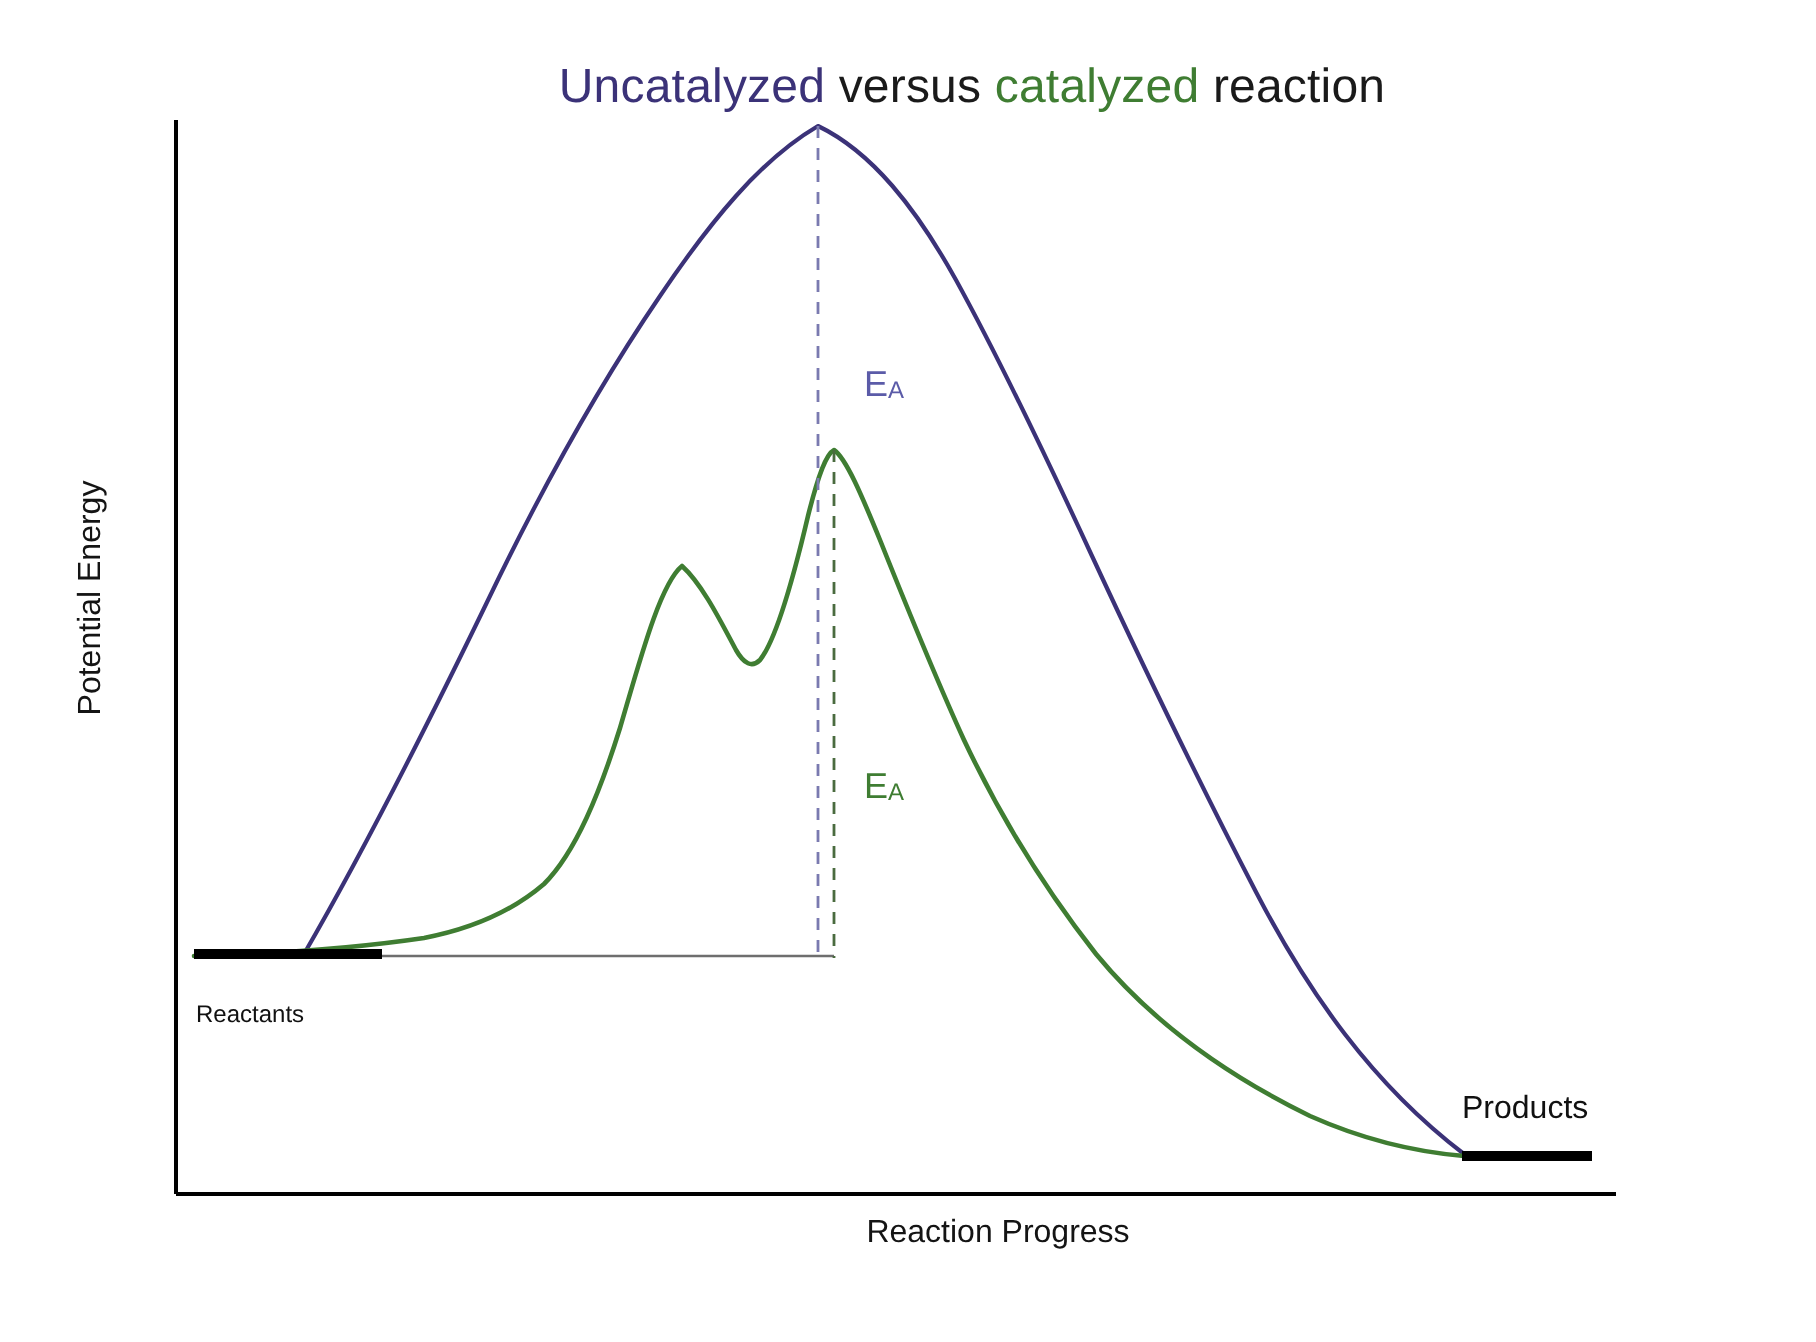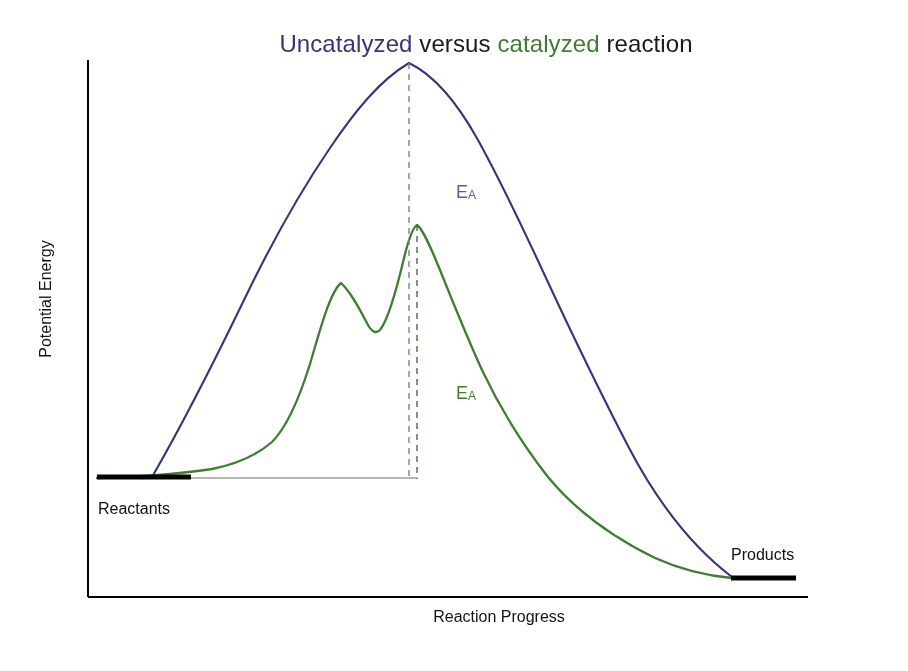--- a/index.html
+++ b/index.html
@@ -42,37 +42,36 @@
     left:0;top:608px;width:908px;
     text-align:center;
     font-size:16px;
     color:#141414;
     white-space:nowrap;
     padding-left:45px;
   }
   .reactants-label{
     position:absolute;
     left:98px;top:500px;
-    font-size:16px;
+    font-size:12px;
     color:#111111;
     white-space:nowrap;
   }
   .products-label{
     position:absolute;
     left:731px;top:546px;
     font-size:16px;
     color:#111111;
     white-space:nowrap;
     text-align:right;
   }
   .ea-label{
     position:absolute;
     font-size:18px;
     white-space:nowrap;
-    margin-left:24px;
   }
   .ea-label sub{font-size:12px;vertical-align:-1px;letter-spacing:0;}
   .ea-uncat{left:432px;top:182px;color:#5b5ba8;}
   .ea-cat{left:432px;top:383px;color:#3f7d32;}
 </style>
 </head>
 <body>
 
 <div id="stage">
 

